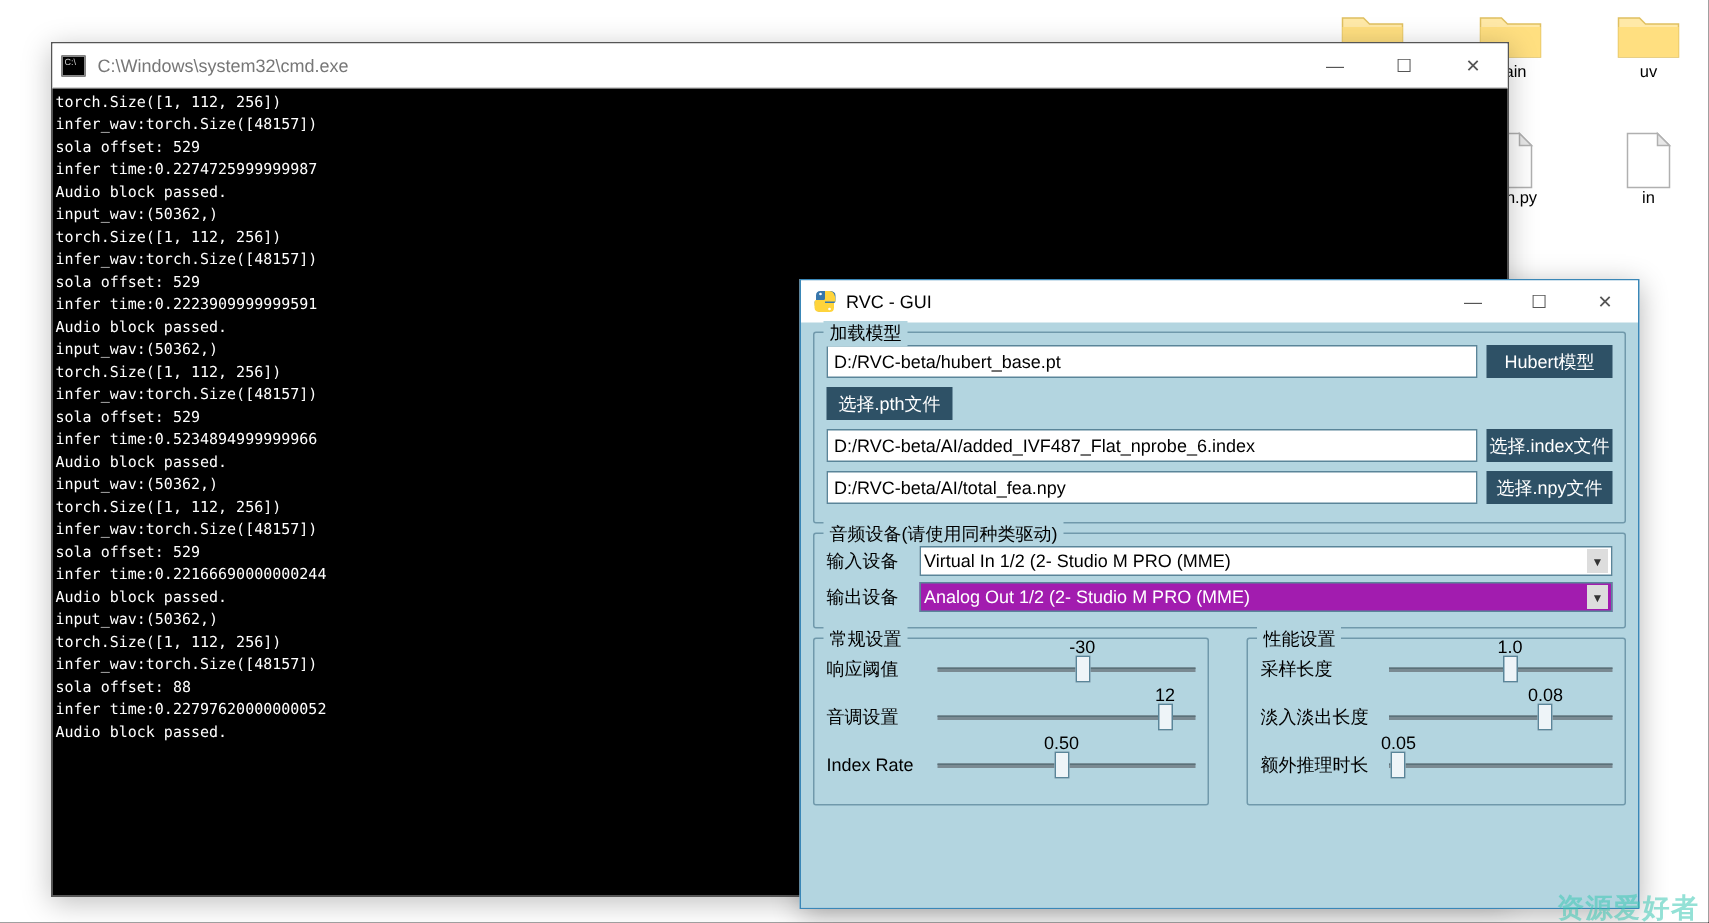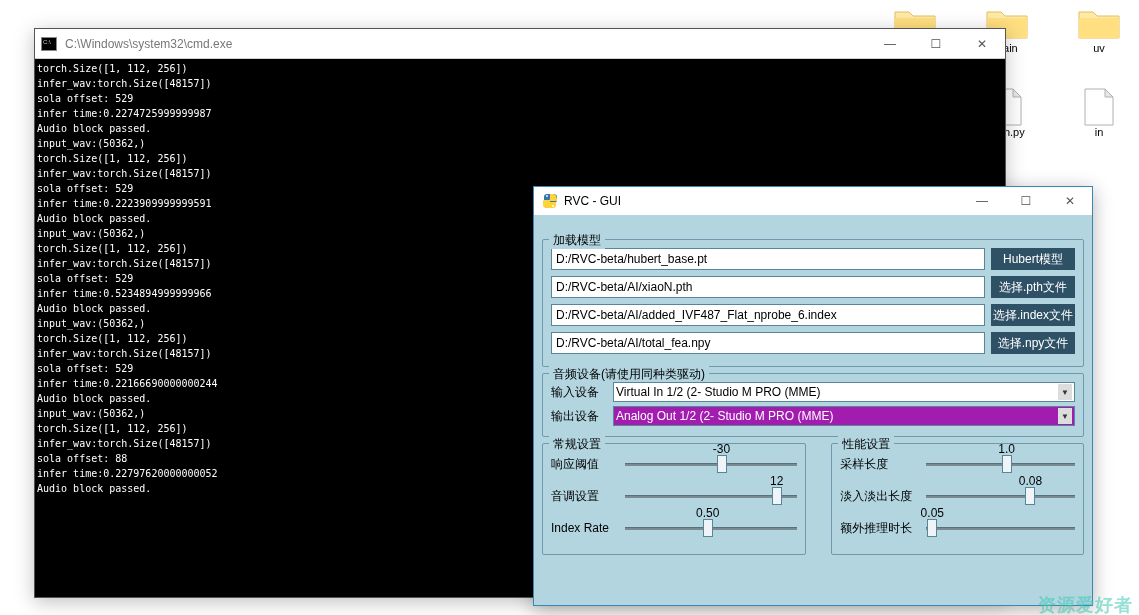--- a/index.html
+++ b/index.html
@@ -20,21 +20,21 @@
 .winbtn { width: 46px; display: flex; align-items: center; justify-content: center; color: #555; font-size: 12px; cursor: default; }
 .cmd-body { background: #000; color: #fff; font-family: "NSimSun","Consolas",monospace; font-size: 10px; line-height: 15px; padding: 2px 2px; height: calc(100% - 30px); white-space: pre; overflow: hidden; }
 
 .gui-window { position: absolute; left: 533px; top: 186px; width: 560px; height: 420px; background: #fff; border: 1px solid #3a87b7; box-shadow: 0 4px 18px rgba(0,0,0,0.3); }
 .gui-titlebar { height: 28px; background: #fff; display: flex; align-items: center; padding-left: 8px; }
 .gui-titlebar .icon { width:16px; height:16px; margin-right:6px; }
 .gui-title { font-size: 12px; color: #000; flex: 1; }
 .gui-titlebar .winbtn { width: 44px; height: 28px; }
 .gui-titlebar .winbtn.close { background: none; }
 
-.gui-body { background: #b3d5e0; padding: 24px 8px; height: calc(100% - 28px); position: relative; }
+.gui-body { background: #b3d5e0; padding: 6px 8px; height: calc(100% - 28px); position: relative; }
 
 .group { border: 1px solid #7099ab; border-radius: 2px; margin-bottom: 6px; padding: 8px 8px 6px 8px; position: relative; }
 .group-title { position: absolute; top: -8px; left: 6px; background: #b3d5e0; padding: 0 4px; font-size: 12px; color: #000; }
 .model-row { display: flex; gap: 6px; margin-bottom: 6px; align-items: center; }
 .model-row input { flex: 1; height: 22px; background: #fff; border: 1px solid #5a8599; padding: 0 4px; font-size: 12px; }
 .model-row button { width: 84px; height: 22px; background: #2e5166; color: #fff; border: none; font-size: 12px; cursor: pointer; }
 
 .audio-row { display: flex; gap: 6px; margin-bottom: 4px; align-items: center; }
 .audio-row .lbl { width: 56px; font-size: 12px; color: #000; }
 .audio-row select, .audio-row .selbox { flex: 1; height: 20px; border: 1px solid #5a8599; font-size: 12px; padding: 0 2px; background: #fff; display:flex; align-items:center; position:relative; }
@@ -177,21 +177,20 @@
     <div class="gui-body">
 
       <div class="group">
         <div class="group-title">加载模型</div>
         <div id="model-rows">
             <div class="model-row">
               <input value="D:/RVC-beta/hubert_base.pt" style="">
               <button>Hubert模型</button>
             </div>
             <div class="model-row">
-              <input value="D:/RVC-beta/AI/xiaoN.pth" style="">
               <button>选择.pth文件</button>
             </div>
             <div class="model-row">
               <input value="D:/RVC-beta/AI/added_IVF487_Flat_nprobe_6.index" style="">
               <button>选择.index文件</button>
             </div>
             <div class="model-row">
               <input value="D:/RVC-beta/AI/total_fea.npy" style="">
               <button>选择.npy文件</button>
             </div>

